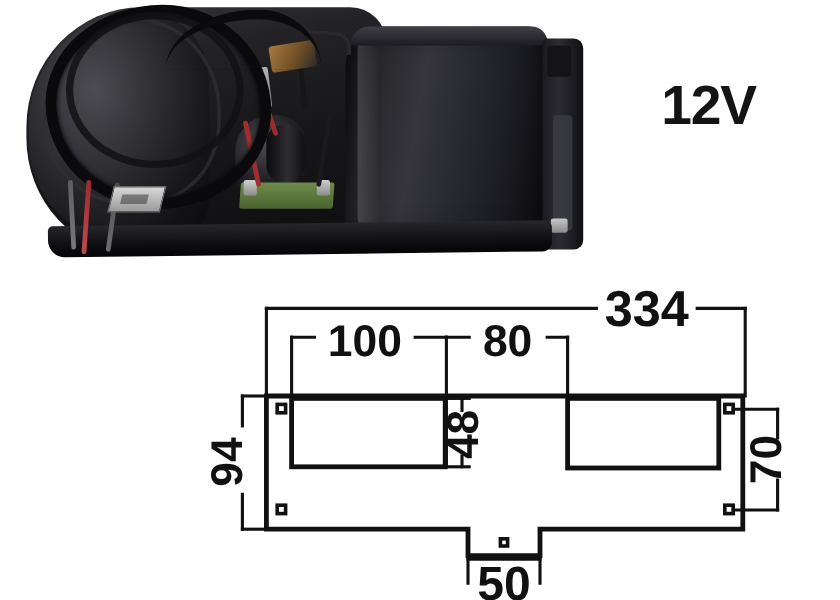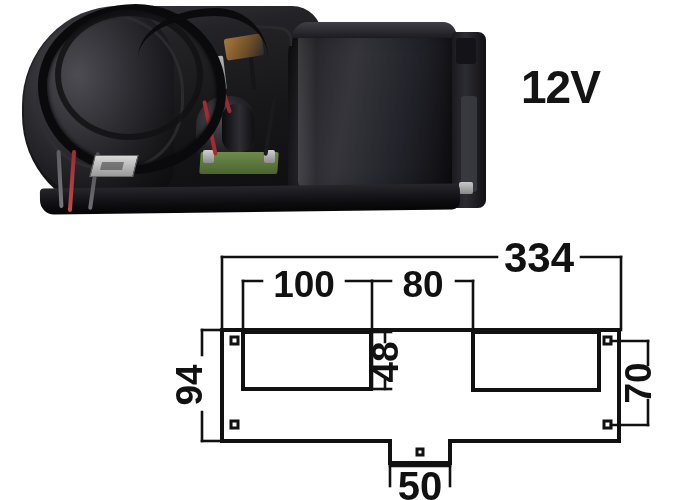--- a/index.html
+++ b/index.html
@@ -275,21 +275,21 @@
     width: 420px;
     height: 26px;
     background: linear-gradient(#26262b, #0c0c0f 70%, #050506);
     border-radius: 4px 6px 8px 14px;
     transform: rotate(-0.7deg);
   }
 
   
   #volt-label {
     position: absolute;
-    left: 521px;
+    left: 551px;
     top: 60px;
     font-size: 46px;
     font-weight: bold;
     color: #141414;
     letter-spacing: -1px;
     font-family: "Liberation Sans", sans-serif;
     white-space: nowrap;
   }
 
   

